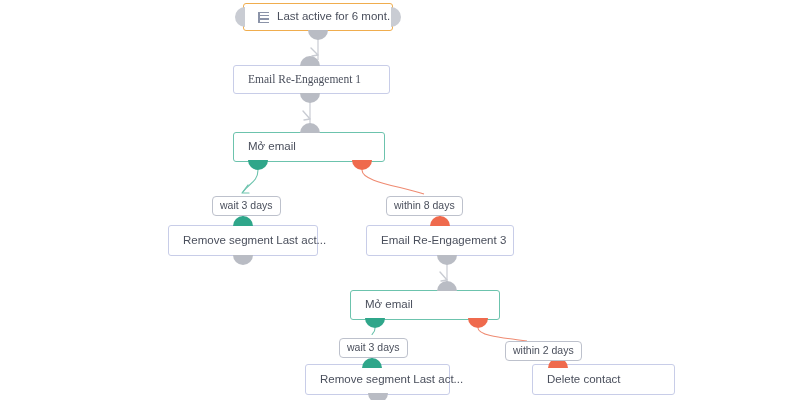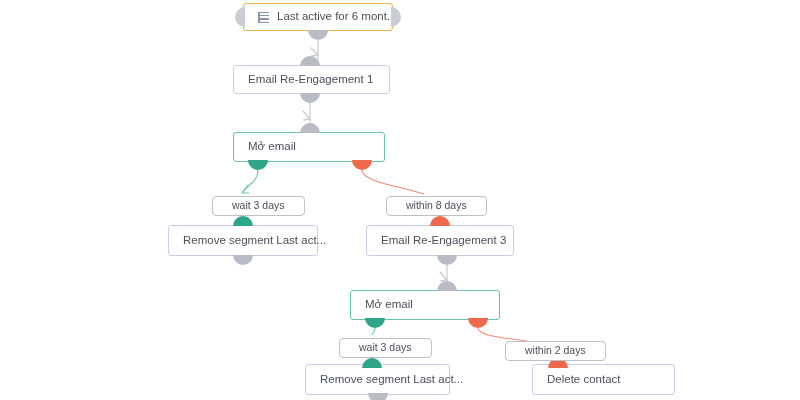--- a/index.html
+++ b/index.html
@@ -65,21 +65,21 @@
 
   
   .pill{
     position:absolute;
     box-sizing:border-box;
     background:#ffffff;
     border:1px solid #bdc1cc;
     border-radius:4px;
     font-size:10.5px;
     color:#4a4f5c;
-    padding:3px 19px 4px;
+    padding:3px 7px 4px;
     line-height:1;
     white-space:nowrap;
     z-index:5;
   }
 </style>
 </head>
 <body>
 
 <div id="canvas">
 
@@ -119,21 +119,21 @@
         <i></i>
         <i></i>
     </span>
     <span class="label">Last active for 6 mont...</span>
   </div>
   <div class="port left p-gray-l" style="left:235px;top:7px;"></div>
   <div class="port right p-gray-l" style="left:391px;top:7px;"></div>
   <div class="port bottom p-gray" style="left:308px;top:30px;"></div>
 
   <div class="port top p-gray" style="left:300px;top:56px;"></div>
-  <div class="node" style="left:233px;top:65px;width:157px;height:29px;">
+  <div class="node" style="left:233px;top:65px;width:157px;height:29px;font-family:Liberation Serif, serif;">
     <span class="label">Email Re-Engagement 1</span>
   </div>
   <div class="port bottom p-gray" style="left:300px;top:93px;"></div>
 
   <div class="port top p-gray" style="left:300px;top:123px;"></div>
   <div class="node cond" style="left:233px;top:132px;width:152px;height:30px;">
     <span class="label">Mở email</span>
   </div>
   <div class="port bottom p-teal" style="left:248px;top:160px;"></div>
   <div class="port bottom p-red" style="left:352px;top:160px;"></div>

